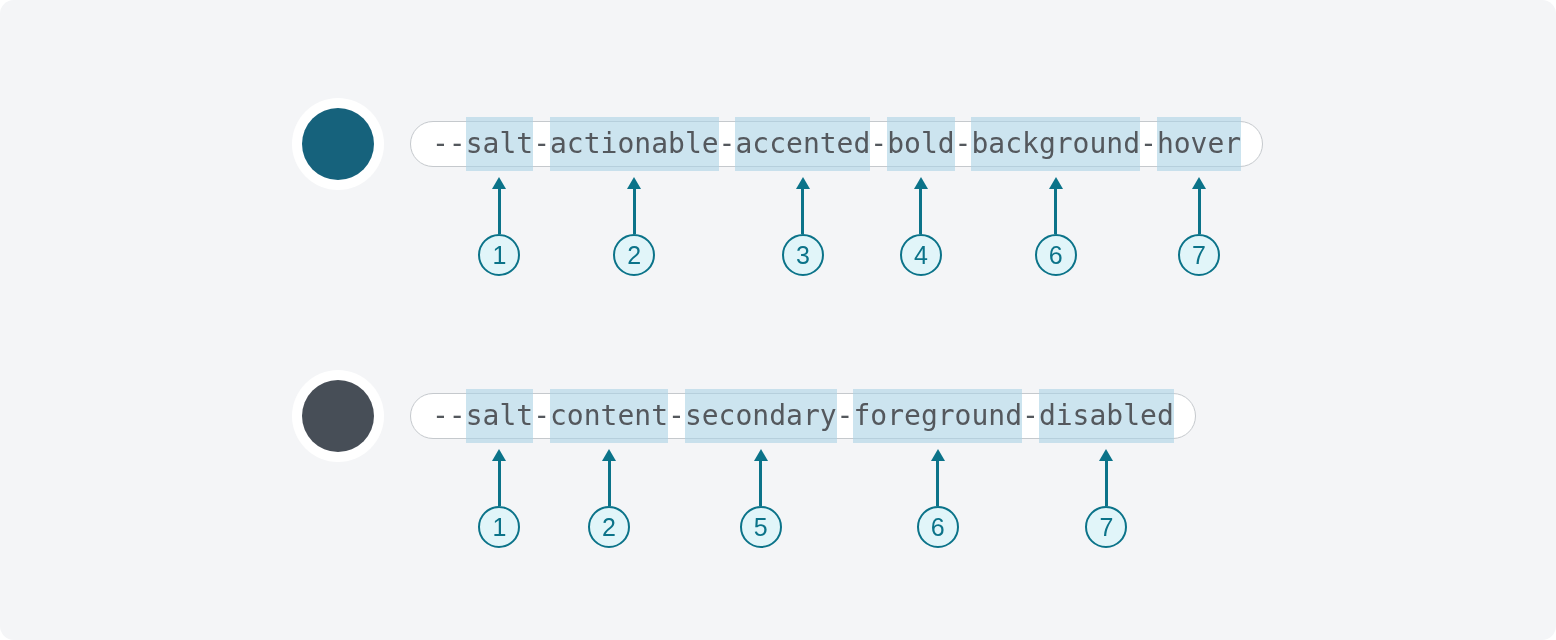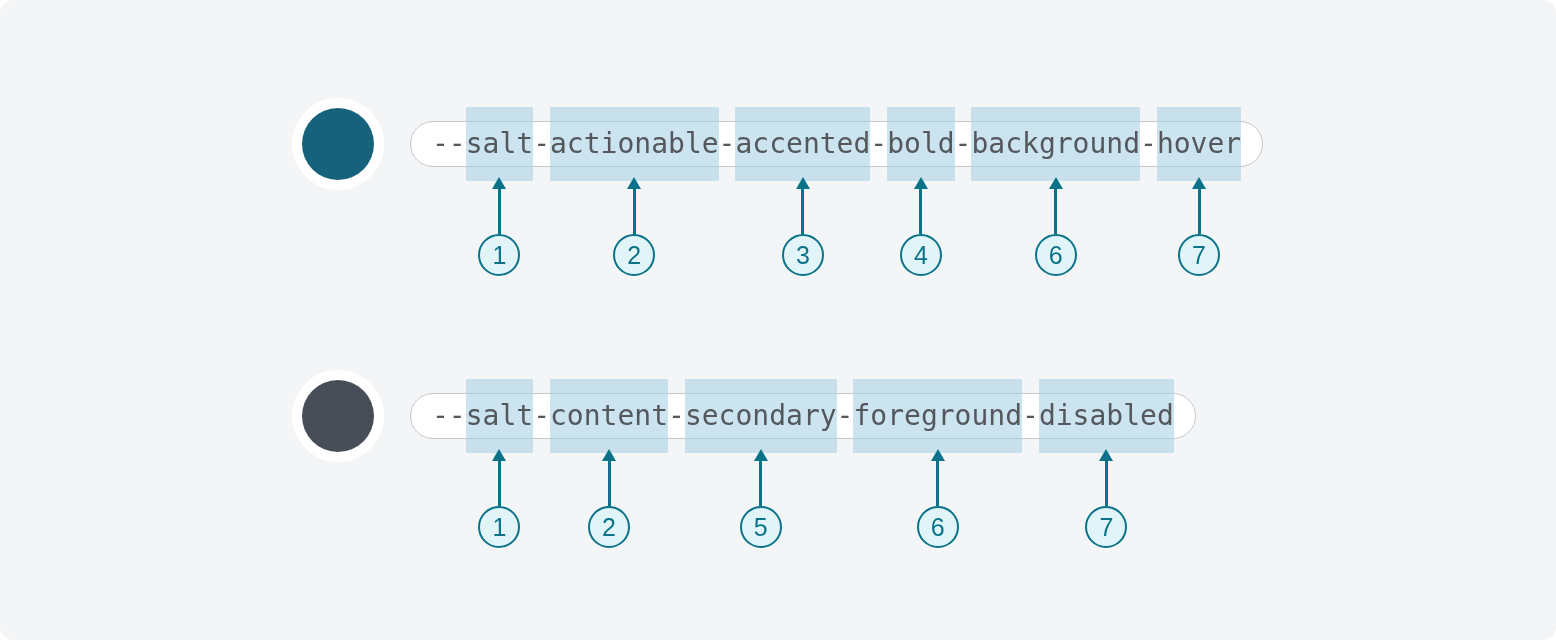--- a/index.html
+++ b/index.html
@@ -57,21 +57,21 @@
     color: #54585D;
     white-space: pre;
   }
   .tok {
     display: inline-flex;
     align-items: center;
     height: 46px;
     flex-shrink: 0;
   }
   .tok.seg {
-    height: 74px;
+    height: 54px;
     background: rgba(173, 211, 229, 0.62);
   }
   .callout {
     position: absolute;
     top: 33px;
     transform: translateX(-50%);
     display: flex;
     flex-direction: column;
     align-items: center;
   }

